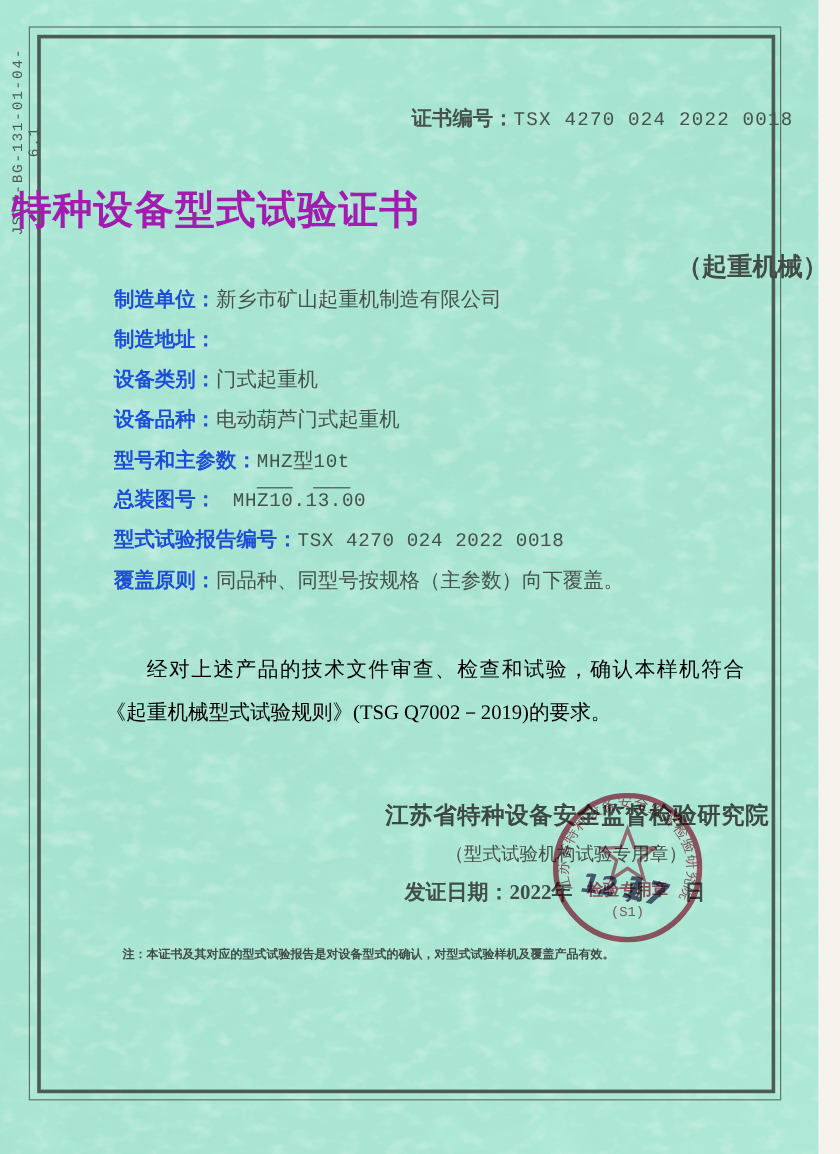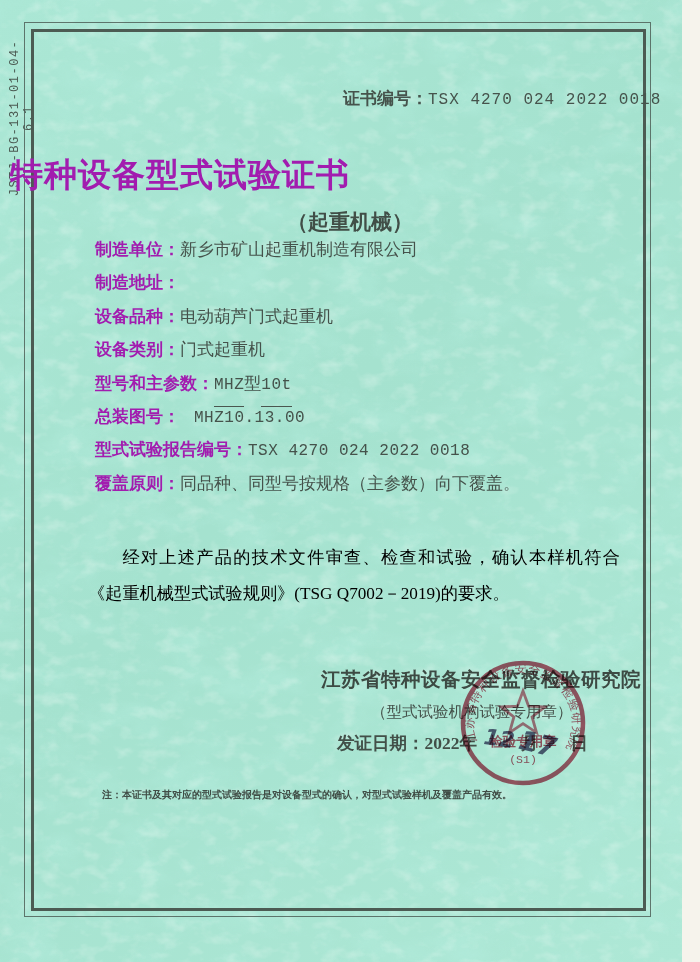--- a/index.html
+++ b/index.html
@@ -31,26 +31,26 @@
   .certno{
     position:absolute;left:343px;top:87px;font-size:17px;font-weight:600;color:#46534c;
     white-space:nowrap;
   }
   .certno .num{font-family:"Liberation Mono","DejaVu Sans Mono",monospace;font-weight:500;font-size:16px;letter-spacing:1px;}
   .title{
     position:absolute;left:10px;top:153px;width:680px;text-align:left;
     font-size:33px;font-weight:bold;letter-spacing:1px;color:#a21caf;
   }
   .subtitle{
-    position:absolute;left:10px;top:208px;width:680px;text-align:center;
+    position:absolute;left:10px;top:208px;width:680px;text-align:right;
     font-size:21px;font-weight:600;color:#414e47;
   }
   .fields{position:absolute;left:95px;top:238px;width:540px;}
   .frow{height:33.4px;display:flex;align-items:baseline;white-space:nowrap;}
-  .flabel{font-size:17px;font-weight:bold;color:#a21caf;}
+  .flabel{font-size:17px;font-weight:bold;color:#1d4ed8;}
   .fvalue{font-size:17px;color:#45524b;text-align:center;}
   .mono{font-family:"Liberation Mono","DejaVu Sans Mono",monospace;font-size:16px;letter-spacing:.5px;}
   .u{border-bottom:1.2px solid #4a564f;padding-bottom:12px;}
   .gap-sm{display:inline-block;width:14px;}
   .statement{
     position:absolute;left:88px;top:540px;width:532px;
     font-size:17.2px;line-height:35.5px;text-indent:2em;text-align:justify;color:#000000;
   }
   .issuer-name{
     position:absolute;left:321px;top:666px;font-size:19.5px;font-weight:bold;
@@ -117,26 +117,26 @@
 
 <div class="fields">
   <div class="frow">
     <span class="flabel">制造单位：</span>
     <span class="fvalue">新乡市矿山起重机制造有限公司</span>
   </div>
   <div class="frow">
     <span class="flabel">制造地址：</span>
   </div>
   <div class="frow">
+    <span class="flabel">设备类别：</span>
+    <span class="fvalue">门式起重机</span>
+  </div>
+  <div class="frow">
     <span class="flabel">设备品种：</span>
     <span class="fvalue">电动葫芦门式起重机</span>
-  </div>
-  <div class="frow">
-    <span class="flabel">设备类别：</span>
-    <span class="fvalue">门式起重机</span>
   </div>
   <div class="frow">
     <span class="flabel">型号和主参数：</span>
     <span class="fvalue"><span class="u mono">MHZ</span><span>型</span><span class="u mono">10t</span></span>
   </div>
   <div class="frow">
     <span class="flabel">总装图号：</span>
     <span class="gap-sm"></span>
     <span class="fvalue mono">MHZ10.13.00</span>
   </div>

